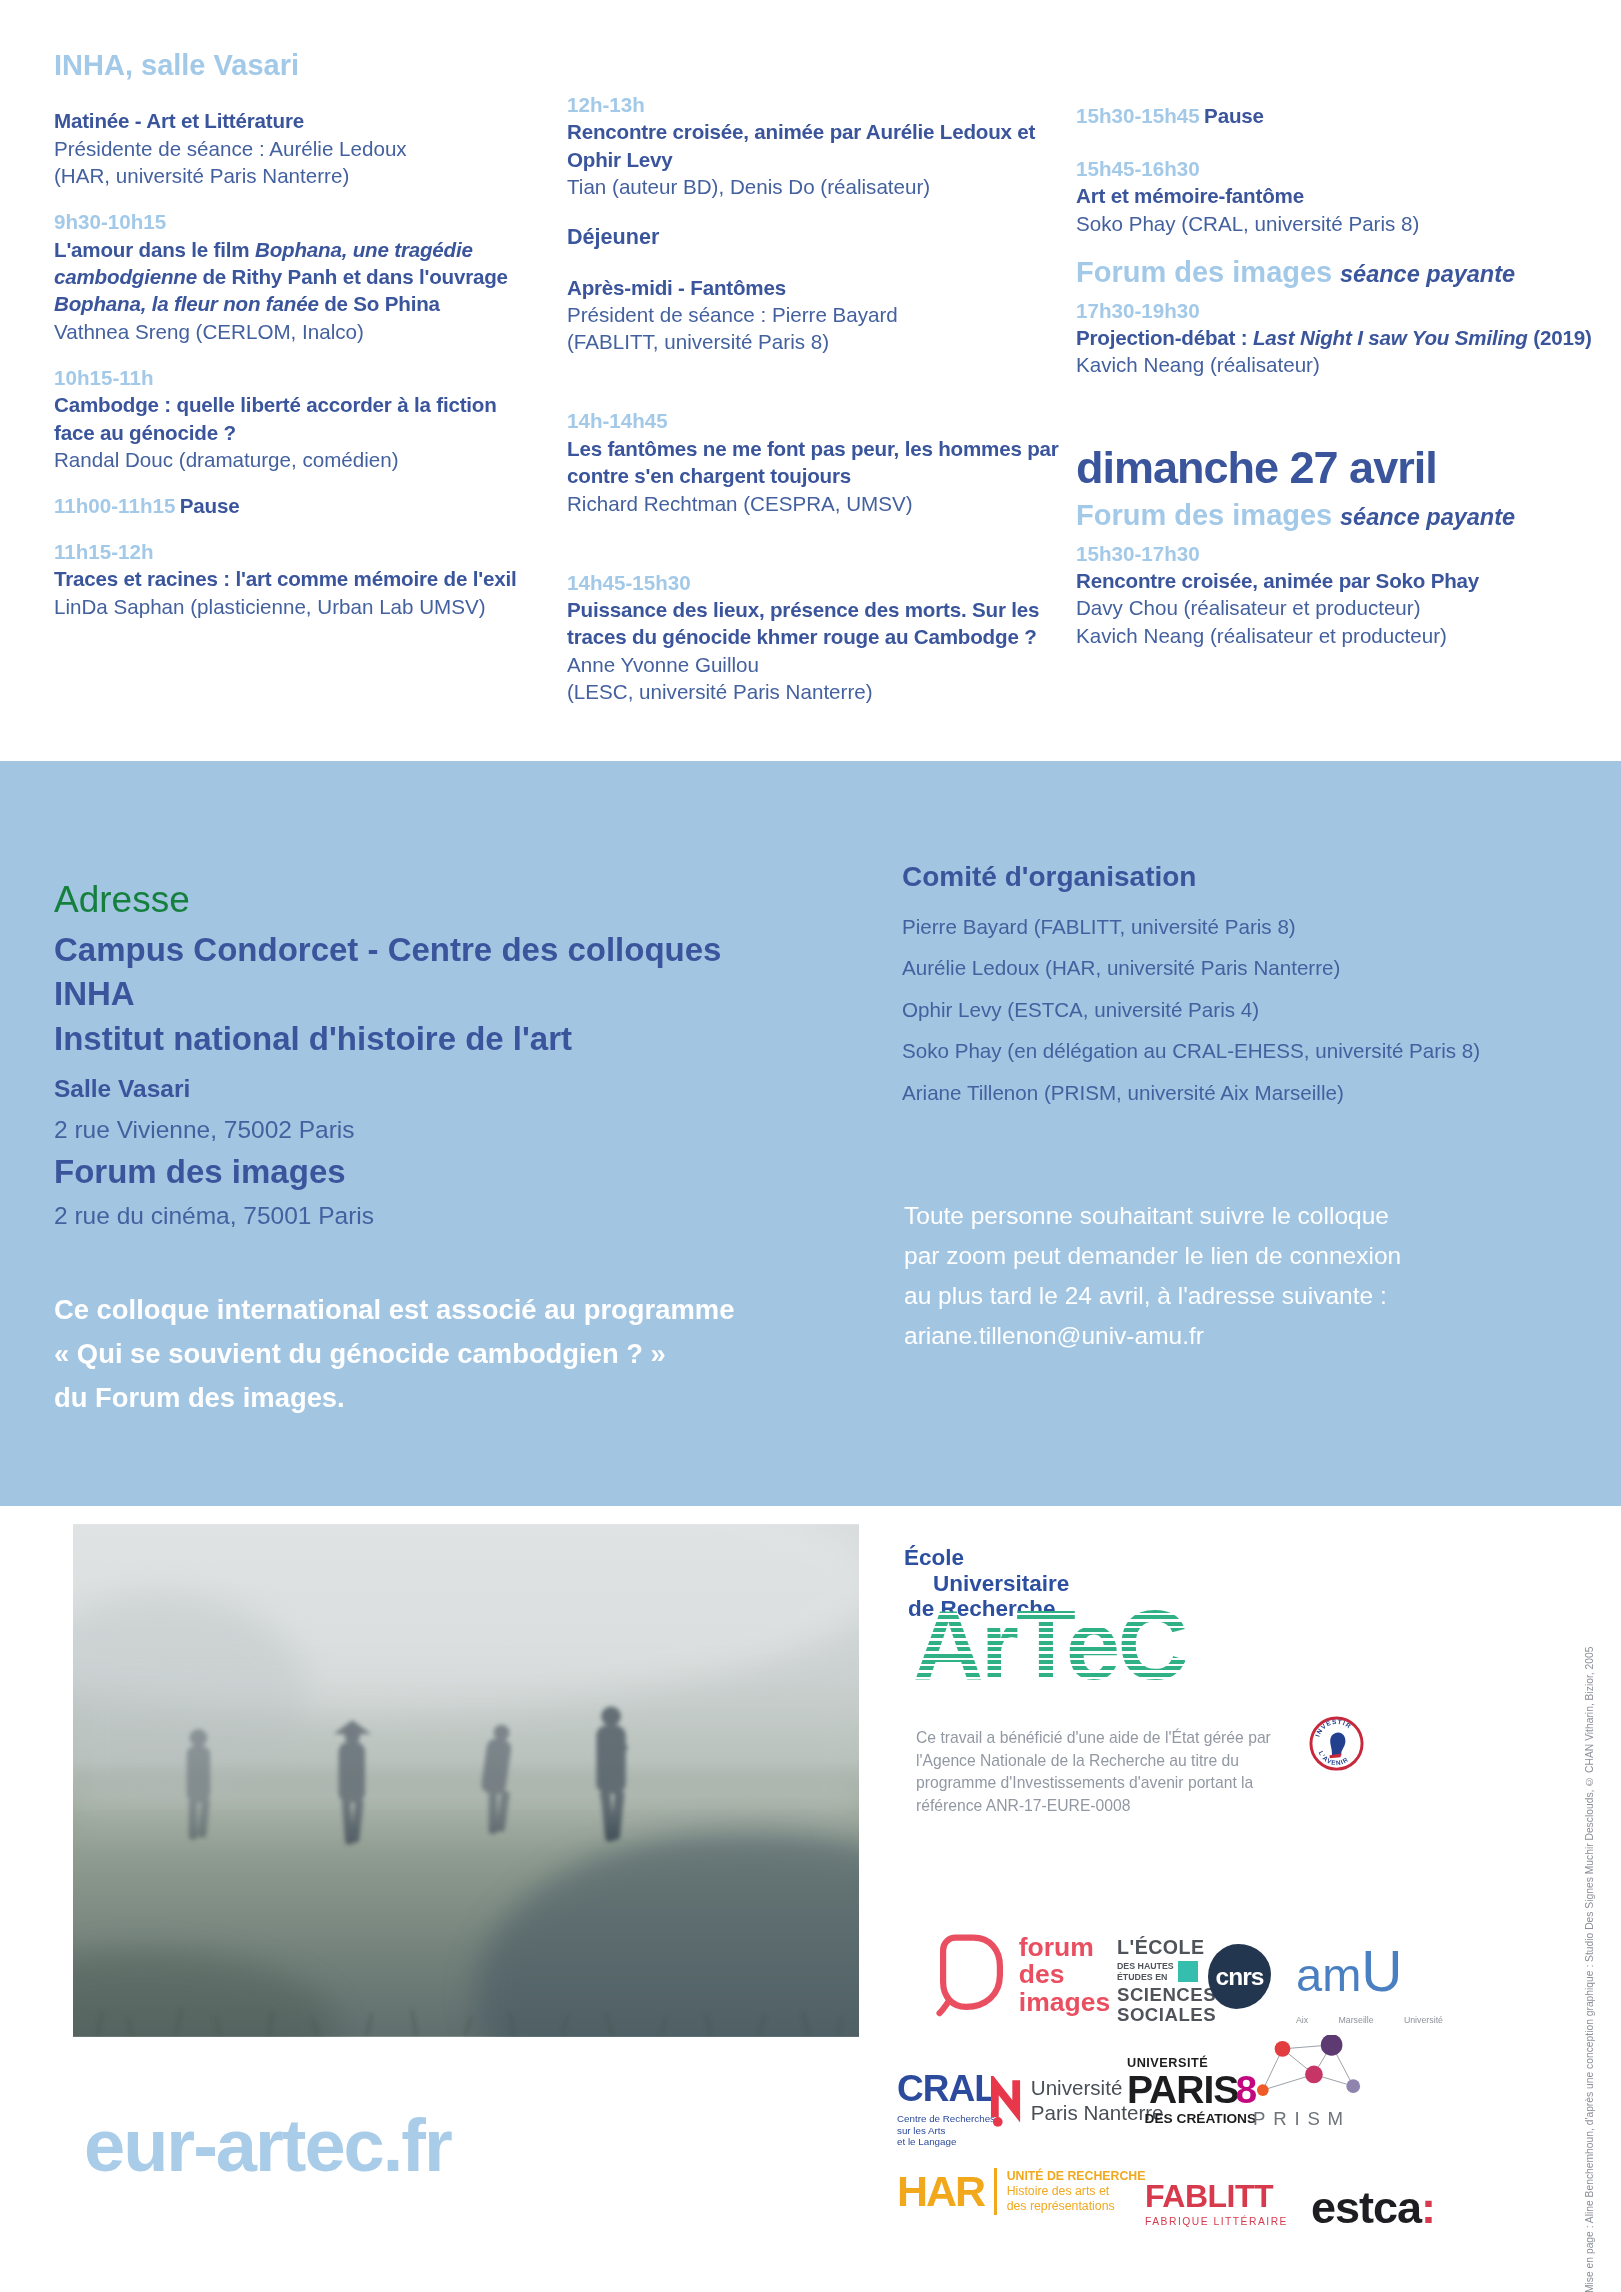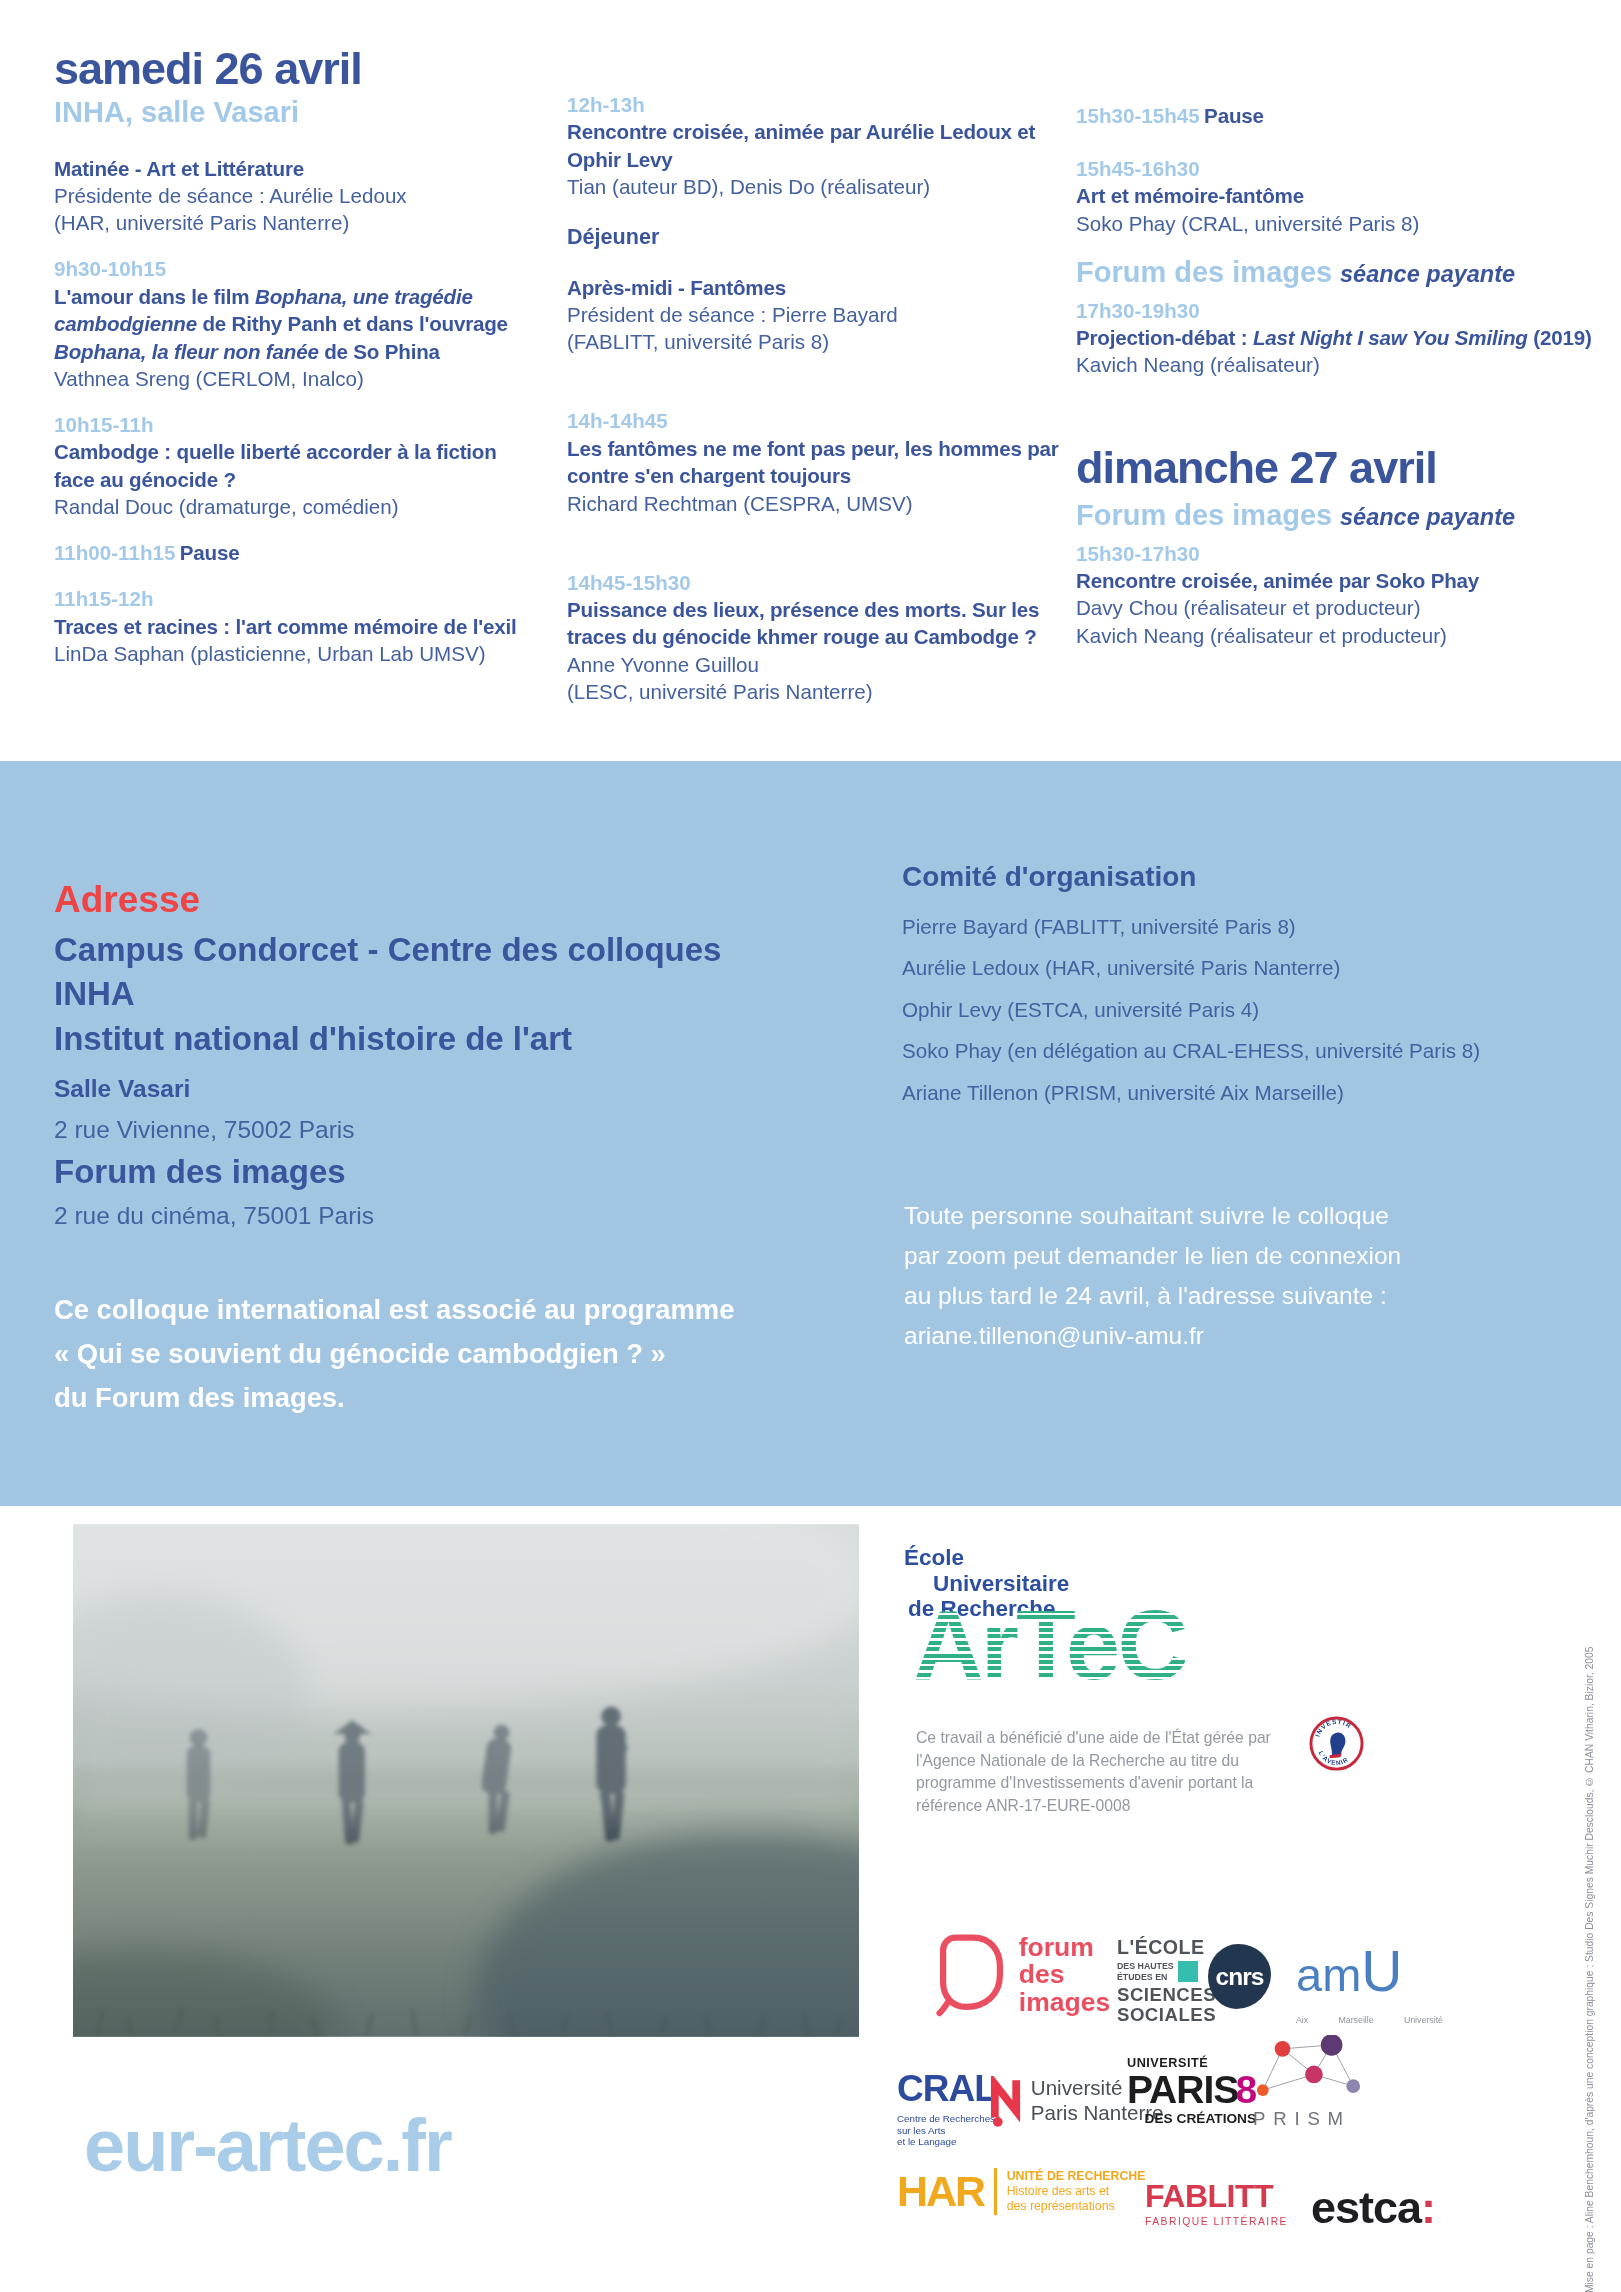--- a/index.html
+++ b/index.html
@@ -30,21 +30,21 @@
   .lunch{font-size:21.6px;font-weight:800;color:var(--heading);margin:23.5px 0 23.5px 0;}
   .gap-lg{height:33px;}
   .forum-line{margin:13.7px 0 7.8px 0;}
   .forum-big{font-size:29px;font-weight:800;color:var(--light);}
   .seance{font-size:23.5px;font-style:italic;font-weight:700;color:var(--heading);margin-left:7.8px;}
   .day2-block{margin-top:65px;}
 
   
   .blue-band{position:absolute;left:0;top:761px;width:1621px;height:745px;background:var(--band);}
   .addr-block{position:absolute;left:54px;top:880px;width:814px;}
-  .h-white{font-size:37px;font-weight:700;color:#ef4444;line-height:39px;}
+  .h-white{font-size:37px;font-weight:400;color:#15803d;line-height:39px;}
   .h-blue{font-size:33px;font-weight:700;color:var(--heading);line-height:33px;white-space:nowrap;}
   .h-blue-sm{font-size:24.5px;font-weight:800;color:var(--heading);line-height:27.4px;}
   .addr-reg{font-size:24.5px;font-weight:400;color:var(--body);line-height:27.4px;white-space:nowrap;}
   .mt12{margin-top:11.8px;} .mt14{margin-top:13.7px;} .mt20{margin-top:19.6px;}
   .assoc-block{position:absolute;left:54px;top:1288px;}
   .assoc-line{font-size:27.4px;font-weight:800;color:#fff;line-height:44px;white-space:nowrap;}
   .comite-block{position:absolute;left:902px;top:861px;width:706px;}
   .comite-heading{font-size:28px;font-weight:800;color:var(--heading);margin-bottom:21.6px;}
   .comite-item{font-size:20.6px;font-weight:400;color:var(--body);margin-bottom:17.6px;white-space:nowrap;}
   .zoomnote-block{position:absolute;left:904px;top:1196px;}
@@ -112,21 +112,20 @@
   .website{position:absolute;left:84px;top:2103px;font-size:74px;font-weight:800;color:#a9cce9;letter-spacing:-2px;text-decoration:none;}
   .credit{position:absolute;left:1584px;top:1521px;height:772px;writing-mode:vertical-rl;transform:rotate(180deg);
           font-size:10.3px;color:#8b8f98;white-space:nowrap;}
 </style>
 </head>
 <body>
 
 <div id="page">
 
   <div class="col" id="col1">
-    <div class="day-title">samedi 26 avril</div>
     <div class="venue">INHA, salle Vasari</div>
 
     <div class="session">
       <div class="stitle">Matinée - Art et Littérature</div>
       <div class="speaker">Présidente de séance : Aurélie Ledoux</div>
       <div class="speaker"> (HAR, université Paris Nanterre)</div>
     </div>
 
     <div class="session">
       <div class="time">9h30-10h15</div>

